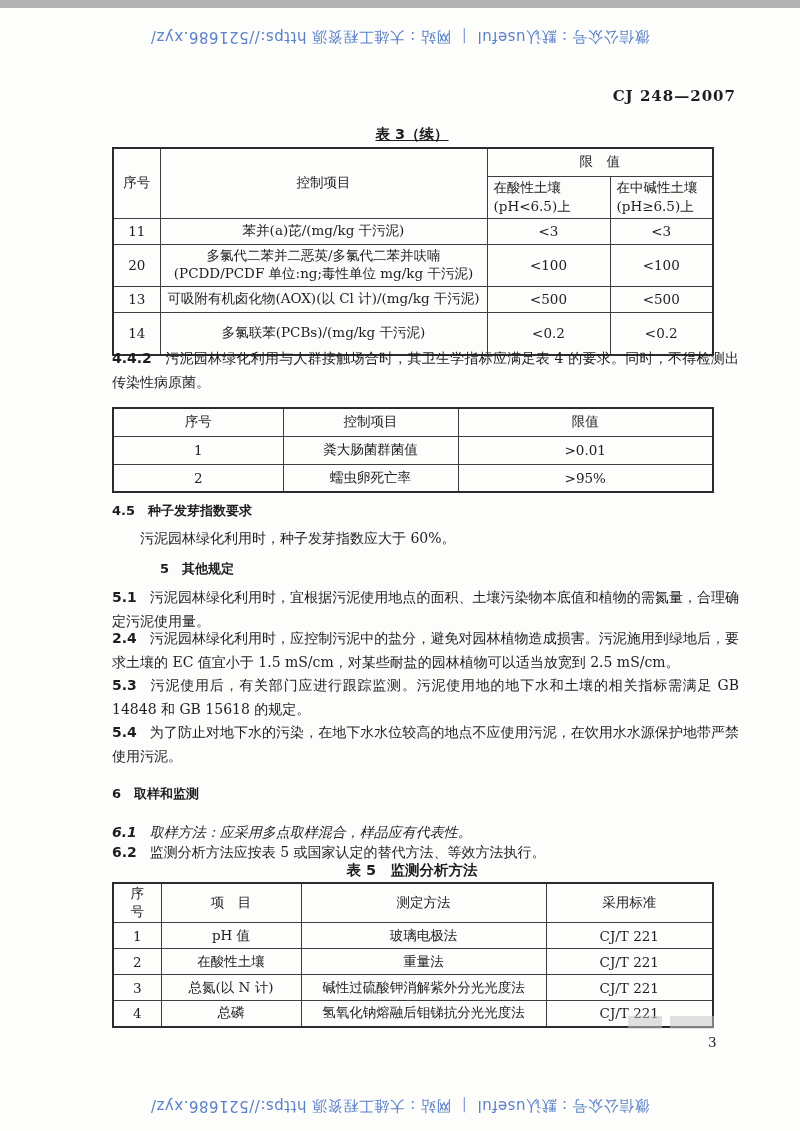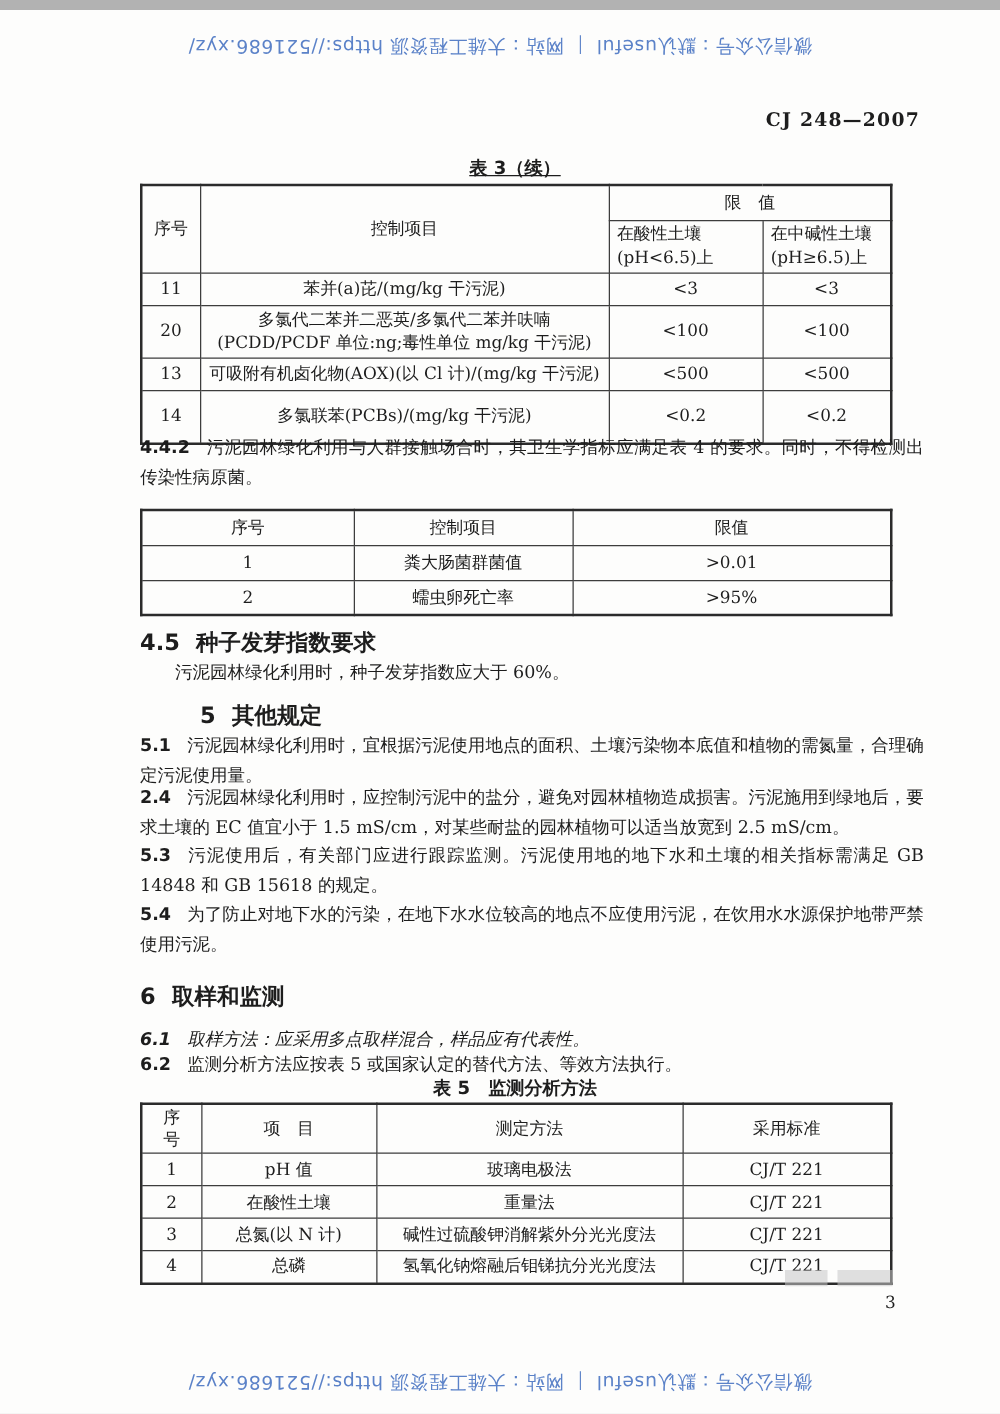--- a/index.html
+++ b/index.html
@@ -20,21 +20,21 @@
   th,td{border:1px solid #3d3d3d;font-weight:normal;font-size:13.5px;padding:1px 6px;
         overflow:hidden;}
   .c{text-align:center;}
   .l{text-align:center;}
   #table3{top:147px;} #table4{top:407px;} #table5{top:882px;}
   .subhead span{display:block;line-height:19px;text-align:left;}
   .para{position:absolute;left:112px;width:627px;font-size:14px;line-height:23.5px;
         text-align:justify;}
   .cnum{font-family:"DejaVu Sans","Liberation Sans",sans-serif;font-weight:bold;margin-right:13px;}
   .sec-heading{position:absolute;left:112px;font-family:"DejaVu Sans","Liberation Sans",sans-serif;
-               font-weight:bold;font-size:18px;}
+               font-weight:bold;font-size:13px;}
   #p442{top:347px;} #h45{top:502px;} #p45{top:527px;left:140px;width:599px;}
   #h5{top:560px;margin-left:48px;} #p51{top:586px;} #p52{top:627px;} #p53{top:674px;} #p54{top:721px;}
   #h6{top:785px;} #p61{top:821px;font-style:italic;} #p62{top:841px;}
   .page-num{position:absolute;top:1034px;left:708px;font-size:13.5px;}
   .artifact{position:absolute;background:#c6c6c6;opacity:.55;}
   #art1{left:628px;top:1016px;width:34px;height:13px;}
   #art2{left:670px;top:1016px;width:44px;height:13px;}
 </style>
 </head>
 <body>

